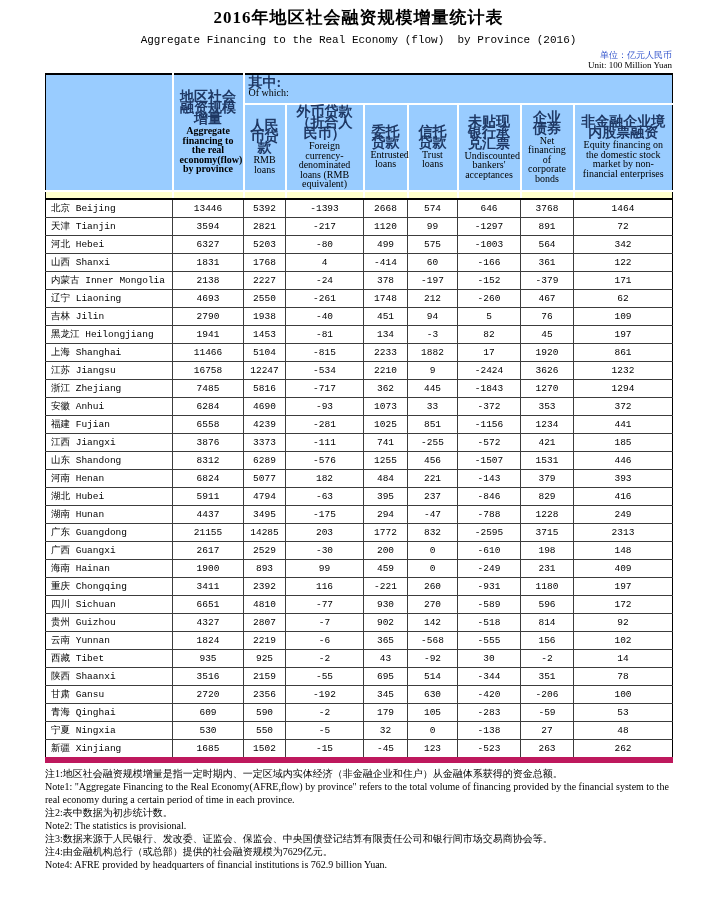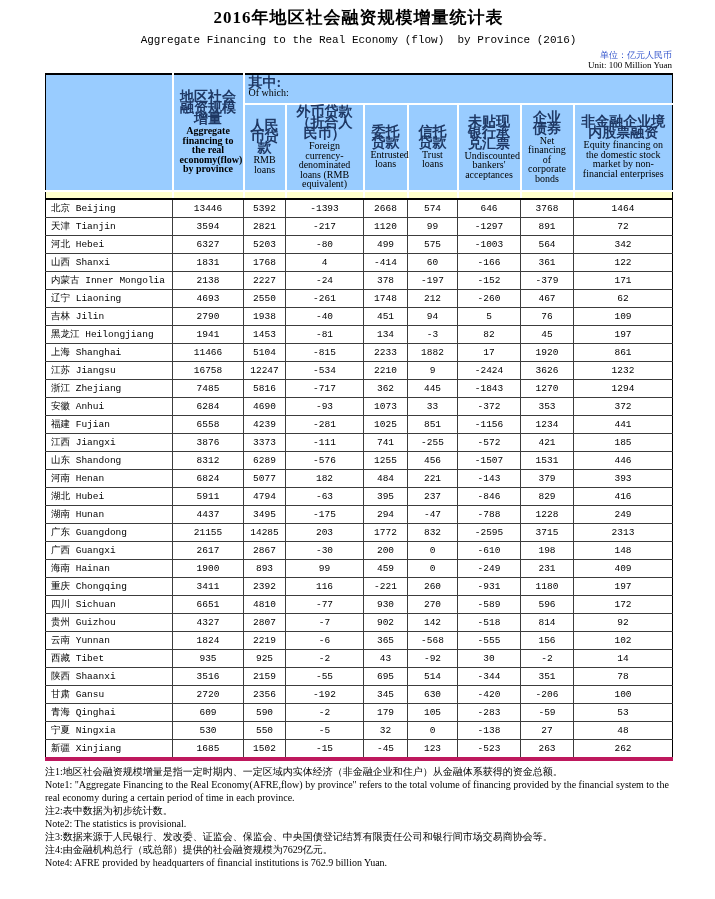--- a/index.html
+++ b/index.html
@@ -66,21 +66,21 @@
 
   
   tbody td{
     border:1px solid #3c3c3c;
     height:17px;padding:0 2px;
     font-size:9.5px;font-family:"Liberation Mono", monospace;
     text-align:center;white-space:nowrap;overflow:hidden;
   }
   tbody td:first-child{border-left:1px solid #000;text-align:left;padding-left:5px;}
   tbody td:last-child{border-right:1px solid #000;}
-  tbody tr:last-child td{border-bottom:4px solid #be185d;}
+  tbody tr:last-child td{border-bottom:6px solid #be185d;}
 
   .notes{margin-top:4px;font-family:"Liberation Serif", serif;font-size:10px;line-height:13px;color:#000;}
   .note-line{white-space:normal;}
 </style>
 </head>
 <body>
 
 <div class="sheet">
   <div class="title">2016年地区社会融资规模增量统计表</div>
   <div class="subtitle">Aggregate Financing to the Real Economy (flow)  by Province (2016)</div>
@@ -361,21 +361,21 @@
           <td>203</td>
           <td>1772</td>
           <td>832</td>
           <td>-2595</td>
           <td>3715</td>
           <td>2313</td>
         </tr>
         <tr>
           <td>广西 Guangxi</td>
           <td>2617</td>
-          <td>2867</td>
+          <td>2529</td>
           <td>-30</td>
           <td>200</td>
           <td>0</td>
           <td>-610</td>
           <td>198</td>
           <td>148</td>
         </tr>
         <tr>
           <td>海南 Hainan</td>
           <td>1900</td>

